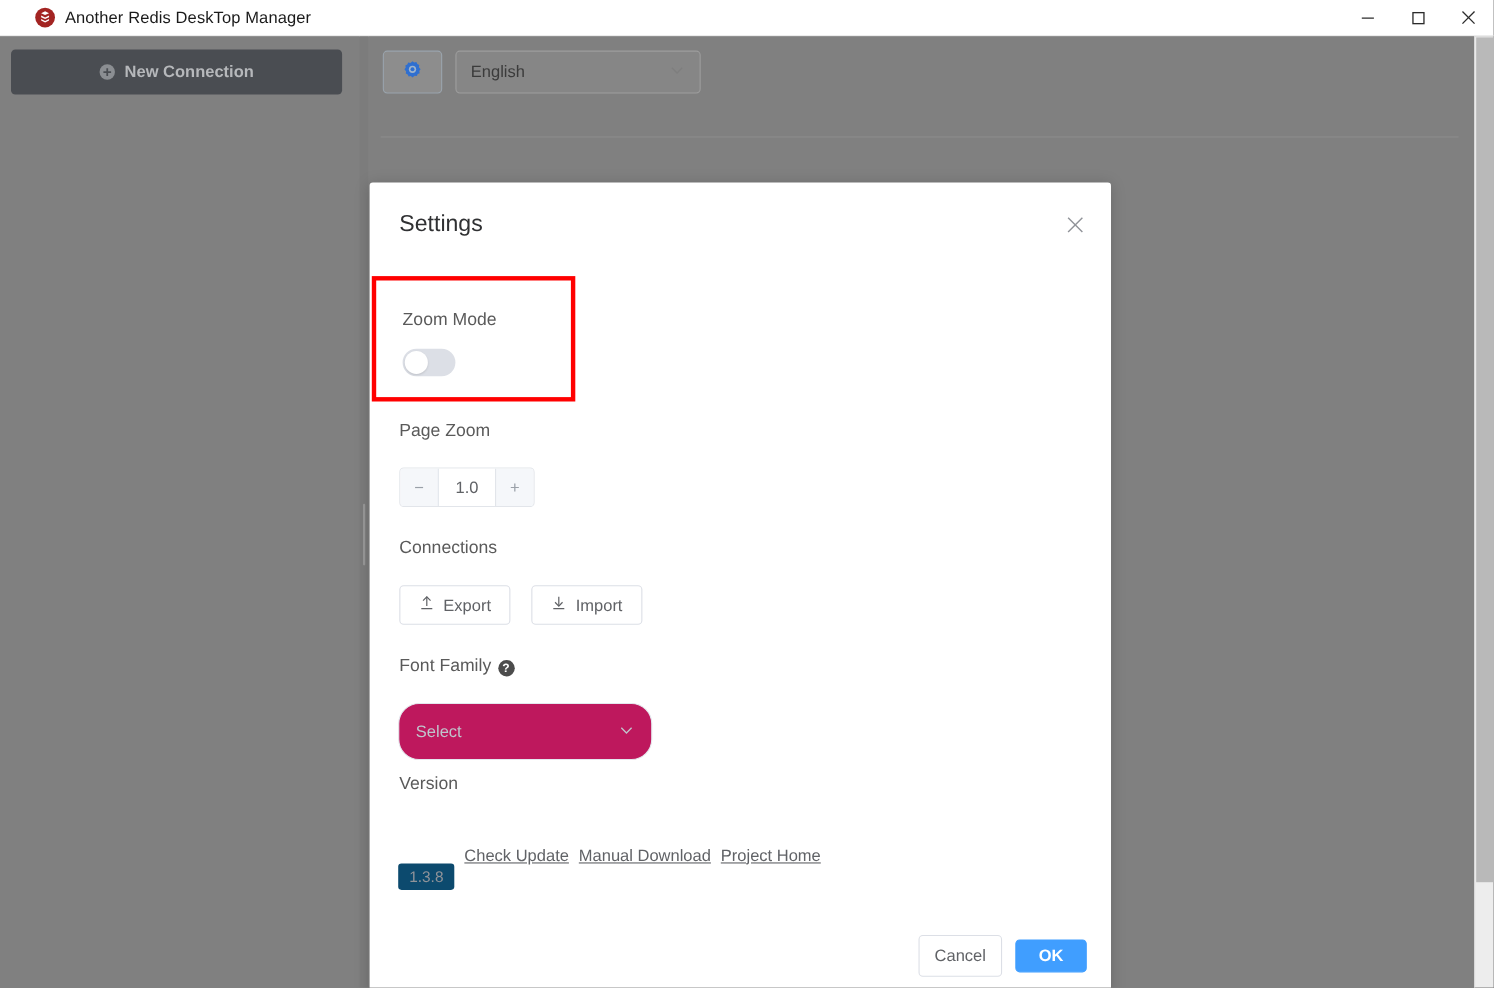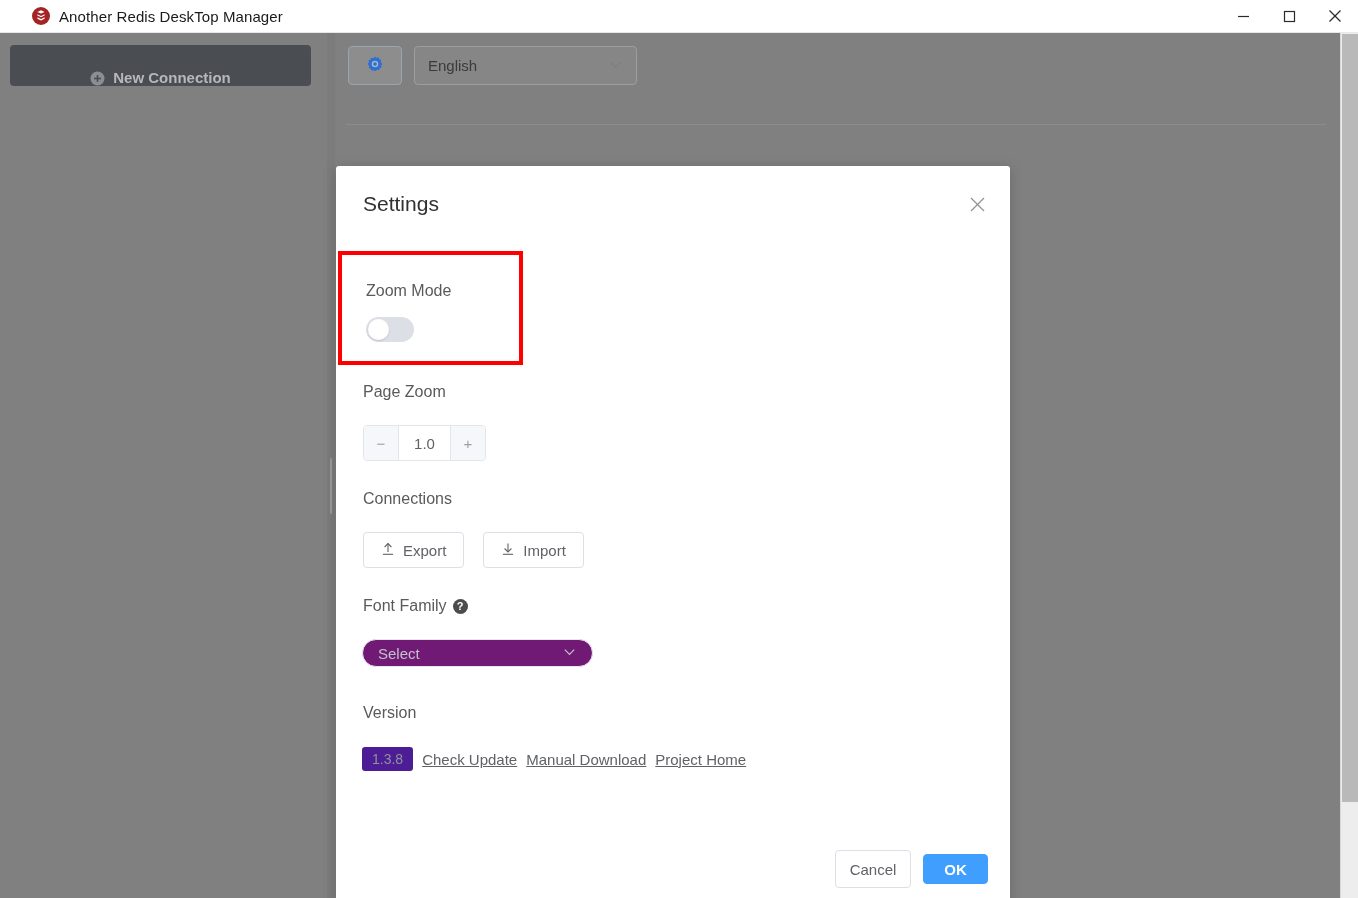--- a/index.html
+++ b/index.html
@@ -47,21 +47,21 @@
   .sidebar {
     position: absolute; left: 0; top: 33px;
     width: 327px; height: 865px;
     background: #808080;
   }
   .new-conn-btn {
     position: absolute; left: 10px; top: 12px;
     width: 301px; height: 41px;
     background: #4a4d52;
     border-radius: 4px;
-    display: flex; align-items: flex-end; justify-content: center;
+    display: flex; align-items: center; justify-content: center;
     gap: 8px;
     color: #b6b8bb;
     font-size: 15px; font-weight: bold;
     cursor: pointer;
   }
   .plus-circle {
     width: 15px; height: 15px; flex: 0 0 auto;
   }
 
   
@@ -207,50 +207,50 @@
   .outline-btn {
     height: 36px; padding: 0 17px;
     border: 1px solid #dcdfe6; border-radius: 4px;
     background: #fff;
     display: flex; align-items: center; justify-content: center; gap: 8px;
     font-size: 15px; color: #606266;
     cursor: pointer;
   }
 
   
-  .font-label { position: absolute; left: 27px; top: 431px; }
+  .font-label { position: absolute; left: 27px; top: 431px; align-items: flex-end; }
   .help-icon {
     width: 15px; height: 15px; border-radius: 50%;
     background: #4c4c4c; color: #fff;
     font-size: 11px; font-weight: bold;
     display: inline-flex; align-items: center; justify-content: center;
     cursor: pointer;
   }
   .font-select {
     position: absolute; left: 26px; top: 473px;
-    width: 231px; height: 28px;
+    width: 231px; height: 52px;
     border: 1px solid #e4e7ed; border-radius: 19px;
-    background: #701a75;
+    background: #be185d;
     display: flex; align-items: center; padding: 0 15px;
     font-size: 15px; color: #c0c4cc;
     cursor: pointer;
   }
   .font-select .caret { margin-left: auto; color: #c0c4cc; }
 
   
   .version-label { position: absolute; left: 27px; top: 538px; }
   .version-row {
     position: absolute; left: 26px; top: 581px;
     display: flex; align-items: center; gap: 9px;
   }
   .version-badge {
     height: 24px; padding: 0 10px;
-    background: #4c1d95; border-radius: 3px;
+    background: #0c4a6e; border-radius: 3px;
     display: flex; align-items: center;
-    font-size: 14px; color: #909399;
+    font-size: 14px; color: #909399; margin-top: 38px;
   }
   .version-link {
     font-size: 15px; color: #606266;
     text-decoration: underline;
     cursor: pointer;
   }
 
   
   .modal-footer {
     position: absolute; right: 22px; bottom: 18px;

